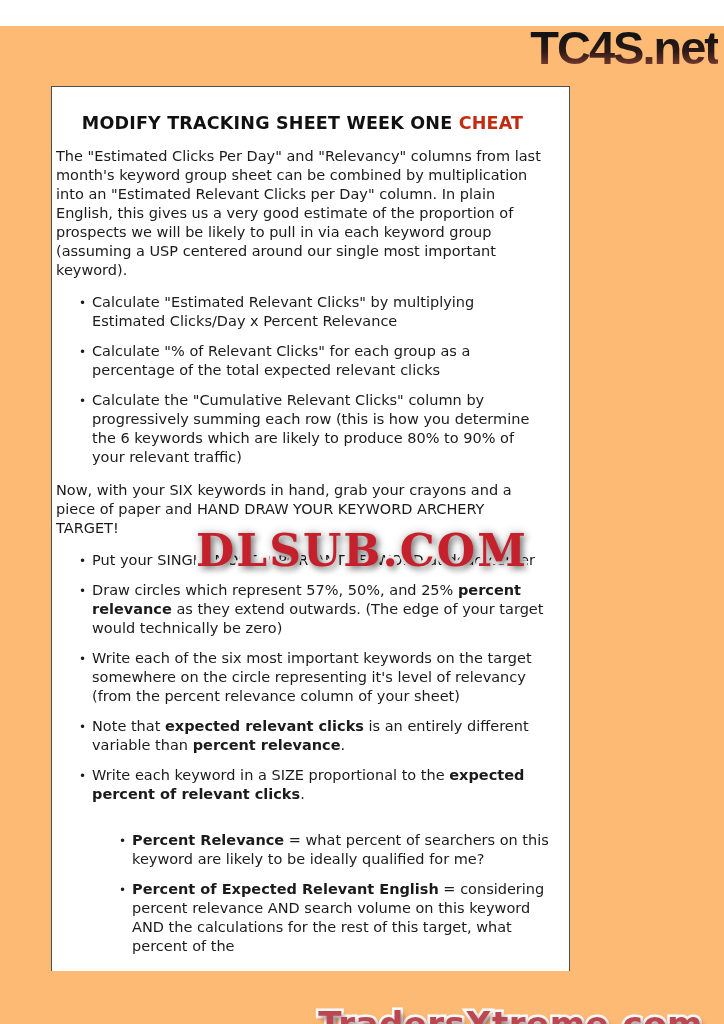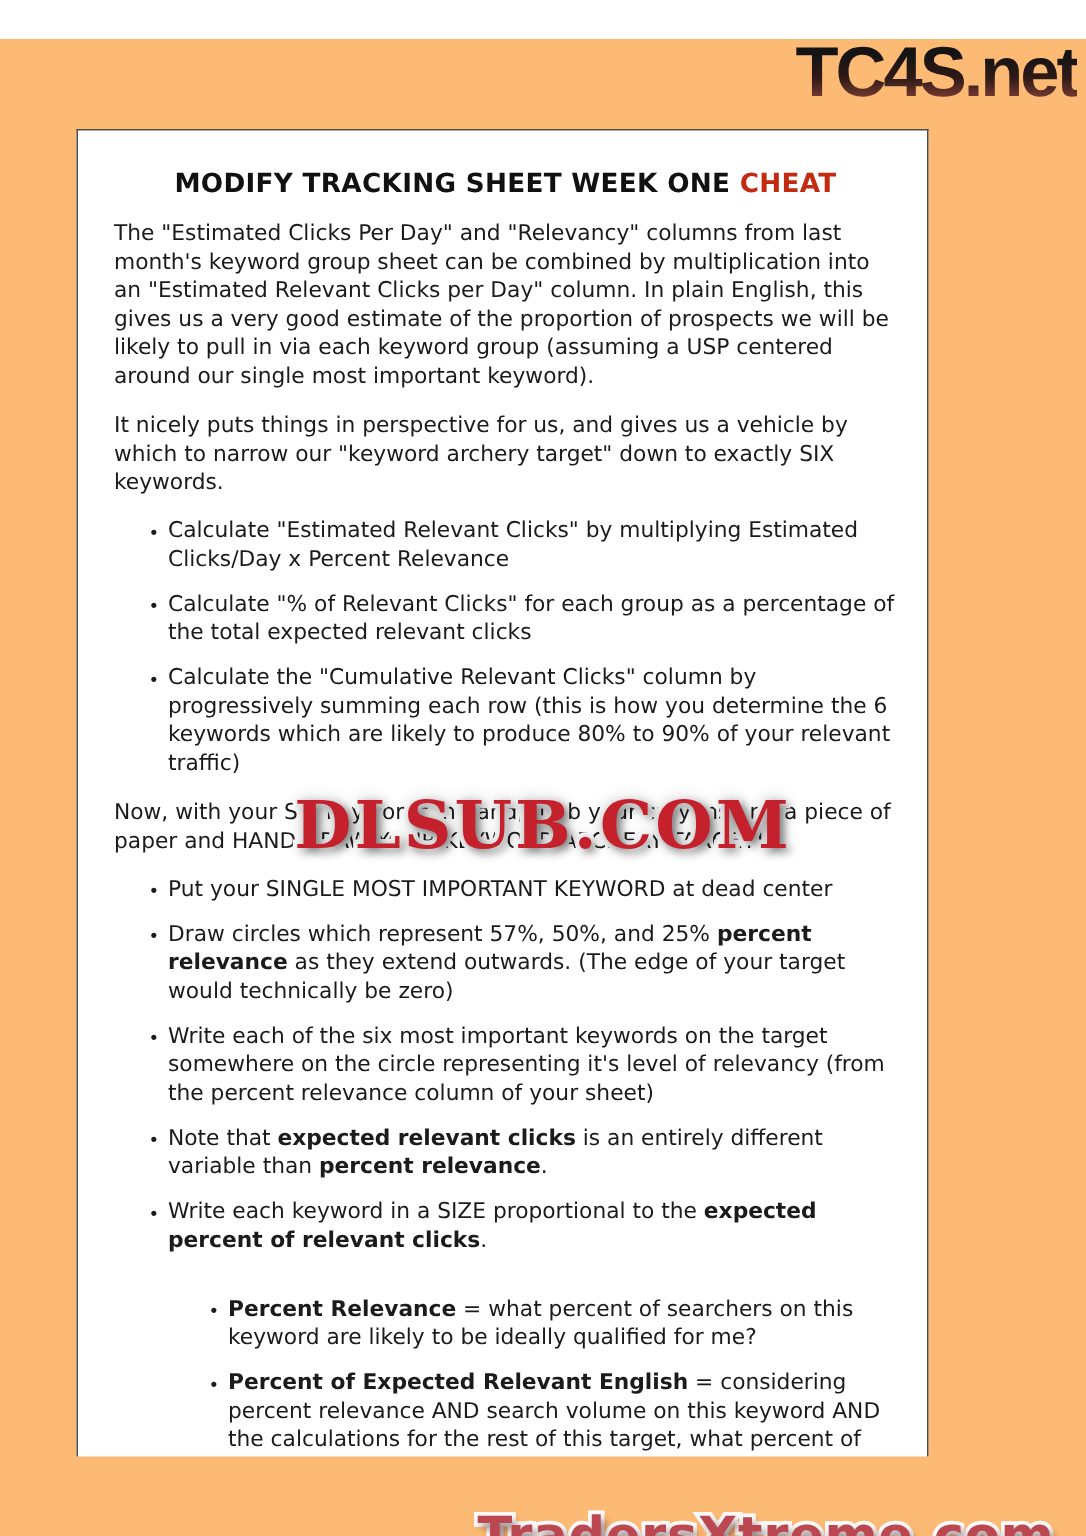--- a/index.html
+++ b/index.html
@@ -14,23 +14,23 @@
   .top-logo {
     position:absolute; top:-6px; right:6px;
     font-family:"Liberation Sans", sans-serif;
     font-size:47px; font-weight:bold; letter-spacing:-2px;
     background:linear-gradient(180deg,#141414 30%,#2e1a17 58%,#6f372e 80%,#95564a 100%);
     -webkit-background-clip:text; background-clip:text; color:transparent;
   }
 
   
   .page {
-    position:absolute; left:51px; top:60px; width:568px; height:885px;
+    position:absolute; left:51px; top:60px; width:519px; height:885px;
     border:1px solid #4d4d4d; border-bottom:none;
-    background:#ffffff; padding:20px 20px 0 24px; box-sizing:border-box;
+    background:#ffffff; padding:20px 20px 0 4px; box-sizing:border-box;
     overflow:hidden;
   }
   .title {
     margin:6px 0 0 0; text-align:center;
     font-size:17.5px; font-weight:bold; color:#111;
     letter-spacing:0.2px;
   }
   .title .red { color: var(--highlight-red, #c32b10); }
 
   .page p {
@@ -72,21 +72,20 @@
 <div class="canvas" style="--highlight-red: #c32b10; --watermark-red: #c5212c; --bottom-logo-red: #bb4751; --body-text: #1b1b1b;">
 
   <div class="top-logo">TC4S.net</div>
 
   <div class="page">
 
     <h1 class="title"><span>MODIFY TRACKING SHEET WEEK ONE </span><span class="red">CHEAT</span></h1>
 
     <p>The "Estimated Clicks Per Day" and "Relevancy" columns from last month's keyword group sheet  can be combined by multiplication into an "Estimated Relevant Clicks per Day" column.  In plain English, this gives us a very good estimate of the proportion of prospects we will be likely to pull in via each keyword group (assuming a USP centered around our single most important keyword).</p>
 
-    <p>It nicely puts things in perspective for us, and gives us a vehicle by which to narrow our "keyword archery target" down to exactly SIX keywords.</p>
 
     <ul class="l1">
         <li><span>Calculate "Estimated Relevant Clicks" by multiplying Estimated Clicks/Day x Percent Relevance</span></li>
         <li><span>Calculate "% of Relevant Clicks" for each group as a percentage of the total expected relevant clicks</span></li>
         <li><span>Calculate the "Cumulative Relevant Clicks" column by progressively summing each row (this is how you determine the 6 keywords which are likely to produce 80% to 90% of your relevant traffic)</span></li>
       </ul>
 
     <p>Now, with your SIX keywords in hand, grab your crayons and a piece of paper and HAND DRAW YOUR KEYWORD ARCHERY TARGET!</p>
 
     <ul class="l1">

